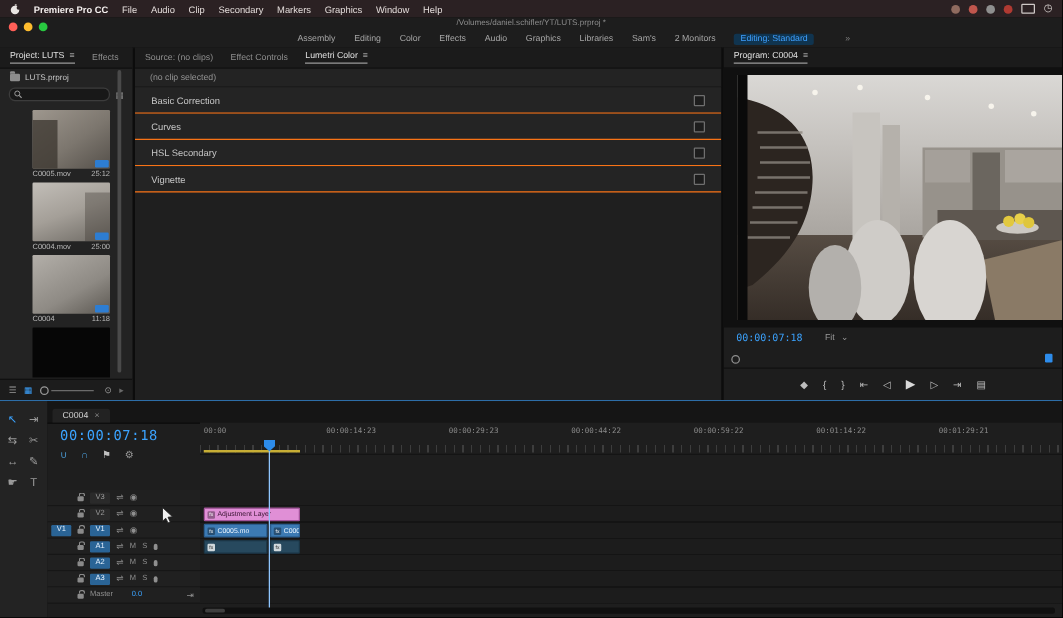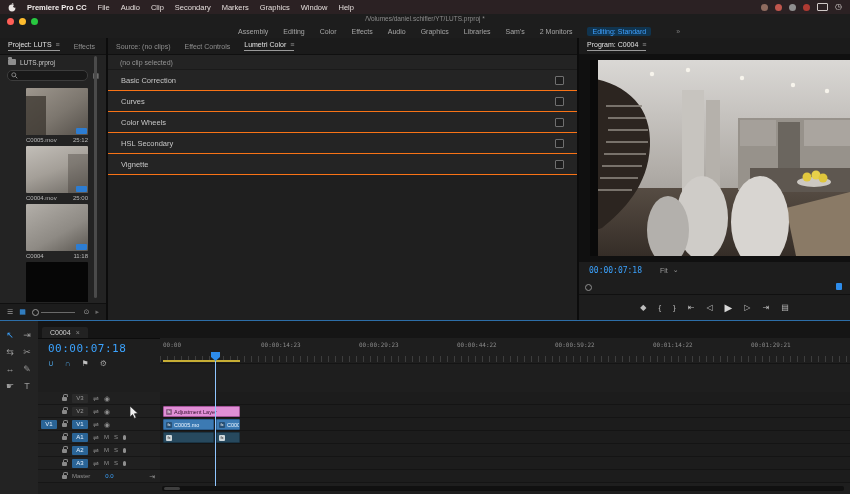--- a/index.html
+++ b/index.html
@@ -243,24 +243,20 @@
         <span class="hamb">≡</span>
       </span>
     </div>
     <div class="subtitlerow">(no clip selected)</div>
     <div class="lsection">
       <span>Basic Correction</span>
       <span class="lcheck"></span>
     </div>
     <div class="lsection">
       <span>Curves</span>
-      <span class="lcheck"></span>
-    </div>
-    <div class="lsection">
-      <span>Color Wheels</span>
       <span class="lcheck"></span>
     </div>
     <div class="lsection">
       <span>HSL Secondary</span>
       <span class="lcheck"></span>
     </div>
     <div class="lsection">
       <span>Vignette</span>
       <span class="lcheck"></span>
     </div>

